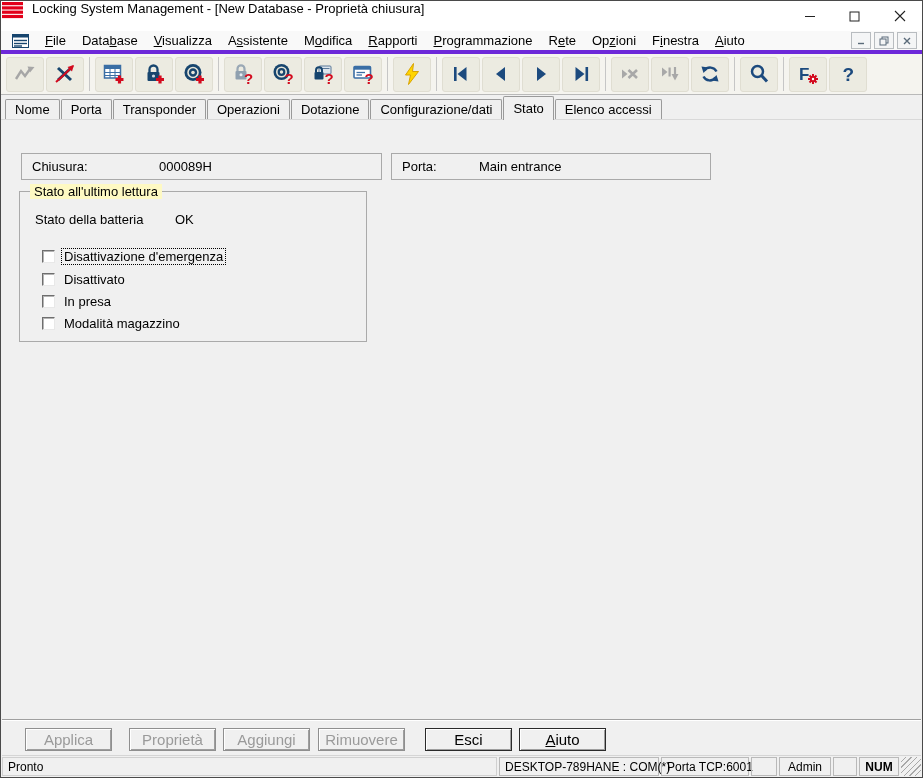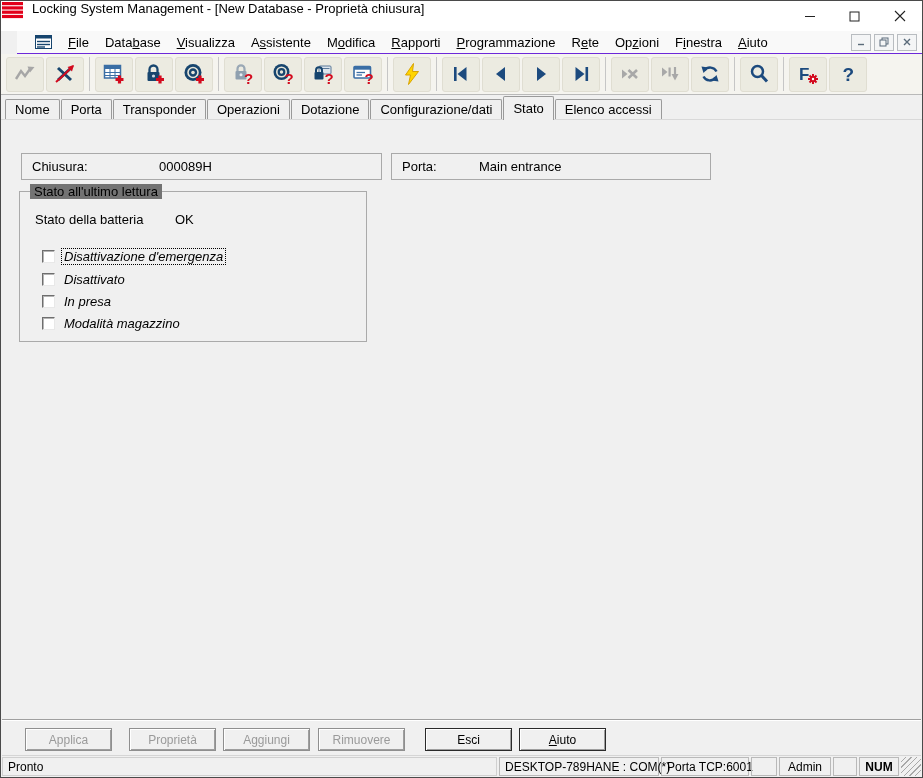--- a/index.html
+++ b/index.html
@@ -9,21 +9,21 @@
     border:1px solid #4a4a4a;background:#f0f0f0;}
   
   .titlebar{position:absolute;top:0;left:0;right:0;height:30px;background:#ffffff;
     display:flex;align-items:flex-start;padding-left:0;}
   .app-icon{width:24px;height:18px;margin-right:7px;flex:0 0 auto;}
   .title-text{font-size:13px;color:#000;white-space:nowrap;}
   .title-controls{margin-left:auto;display:flex;height:100%;}
   .tbtn{width:45px;height:100%;display:flex;align-items:center;justify-content:center;color:#222;}
   
   .menubar{position:absolute;top:30px;left:0;right:0;height:23px;background:#f9f9f9;
-    display:flex;align-items:center;padding-left:18px;font-size:13px;border-bottom:1px solid #6d28d9;margin-left:16px;}
+    display:flex;align-items:center;padding-left:11px;font-size:13px;border-bottom:4px solid #6d28d9;}
   .mdi-doc-icon{width:17px;height:14px;margin-right:8px;}
   .menu-item{padding:2px 8px;color:#000;white-space:nowrap;cursor:default;}
   .ul{text-decoration:underline;}
   .mdi-controls{margin-left:auto;display:flex;gap:3px;margin-right:5px;}
   .mdi-btn{width:20px;height:17px;border:1px solid #b8bcc0;background:#f4f5f6;
     display:flex;align-items:center;justify-content:center;}
   
   .toolbar{position:absolute;top:53px;left:0;right:0;height:41px;background:#f5f4ef;
     display:flex;align-items:center;padding-left:4px;border-bottom:1px solid #b9b9b9;}
   .tool-btn{width:38px;height:35px;margin:0 1px;border-radius:3px;background:#ecebe1;
@@ -39,34 +39,34 @@
   .content{position:absolute;top:119px;left:1px;right:1px;bottom:60px;background:#f0f0f0;}
   .info-box{position:absolute;height:27px;border:1px solid #a9a9a9;background:#f0f0f0;
     display:flex;align-items:center;font-size:13px;}
   .info-box .lbl{padding-left:10px;}
   #chiusura-box{left:19px;top:33px;width:361px;}
   #chiusura-box .lbl{width:137px;}
   #porta-box{left:389px;top:33px;width:320px;}
   #porta-box .lbl{width:87px;}
   .groupbox{position:absolute;left:17px;top:71px;width:348px;height:151px;
     border:1px solid #aaaaaa;}
-  .groupbox .legend{position:absolute;top:-8px;left:10px;background:#737373;
+  .groupbox .legend{position:absolute;top:-8px;left:10px;background:#fef9c3;
     padding:0 4px;font-size:13px;}
   .battery-row{position:absolute;left:15px;top:20px;display:flex;font-size:13px;}
   .battery-row .blbl{width:140px;}
   .cb-row{position:absolute;left:22px;display:flex;align-items:center;font-size:13px;}
   .cb-box{width:13px;height:13px;background:#fff;border-top:1px solid #6e6e6e;border-left:1px solid #6e6e6e;
     border-right:1px solid #e8e8e8;border-bottom:1px solid #e8e8e8;box-shadow:inset 1px 1px 0 #b4b4b4;margin-right:7px;}
-  .cb-label{padding:0 2px;font-style:italic;}
+  .cb-label{padding:0 2px;}
   .cb-label.focused{outline:1px dotted #000;}
   
   .footer-sep{position:absolute;left:1px;right:1px;top:718px;height:2px;
     border-top:1px solid #9f9f9f;background:#ffffff;}
   .footer{position:absolute;left:0;right:0;top:727px;height:24px;}
-  .fbtn{position:absolute;width:87px;height:23px;font-size:12px;background:#f0f0f0;
+  .fbtn{position:absolute;width:87px;height:23px;font-size:15px;background:#f0f0f0;
     border:1px solid #8f8f8f;box-shadow:inset 1px 1px 0 #ffffff,inset -1px -1px 0 #9e9e9e;
     display:flex;align-items:center;justify-content:center;color:#9a9a9a;}
   .fbtn.enabled{color:#000;border:1px solid #2a2a2a;}
   
   .statusbar{position:absolute;left:1px;right:1px;bottom:1px;height:21px;background:#f0f0f0;
     border-top:1px solid #d5d5d5;display:flex;align-items:stretch;font-size:12px;padding-top:1px;}
   .seg{border:1px solid #b9b9b9;display:flex;align-items:center;padding:0 5px;margin-right:2px;
     white-space:nowrap;}
   .seg.ready{flex:1 1 auto;border-color:#d0d0d0;}
   .grip{width:20px;border:none;background:

